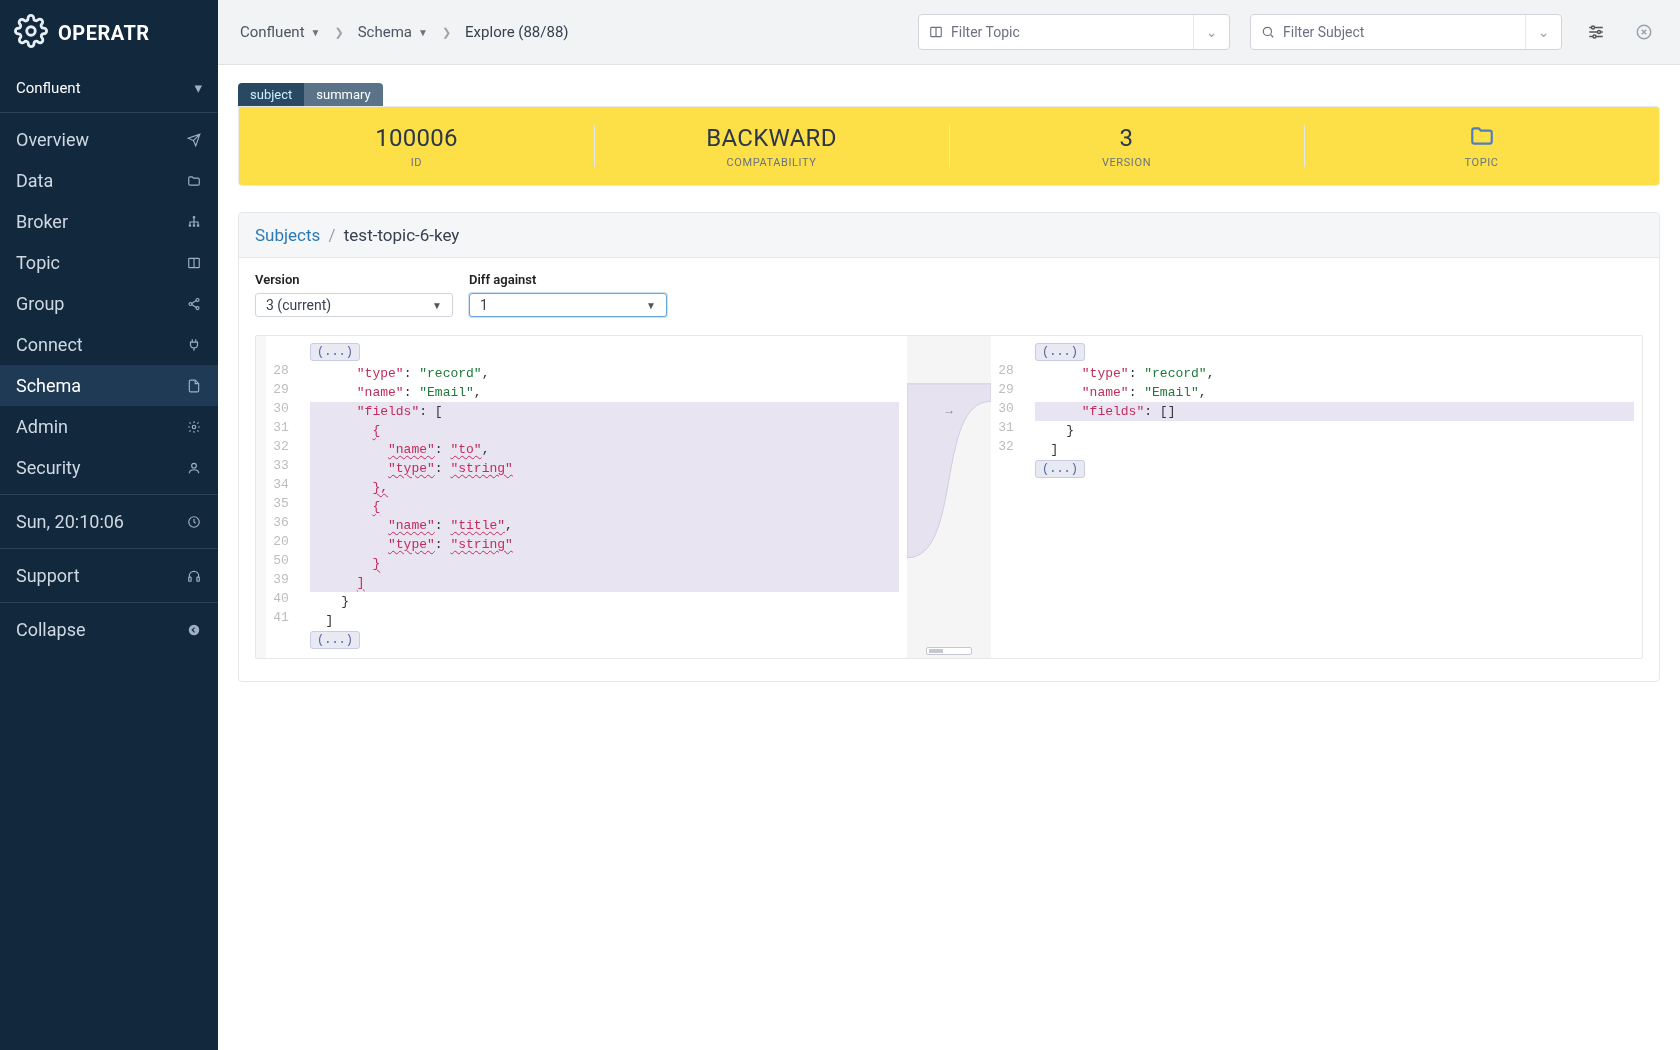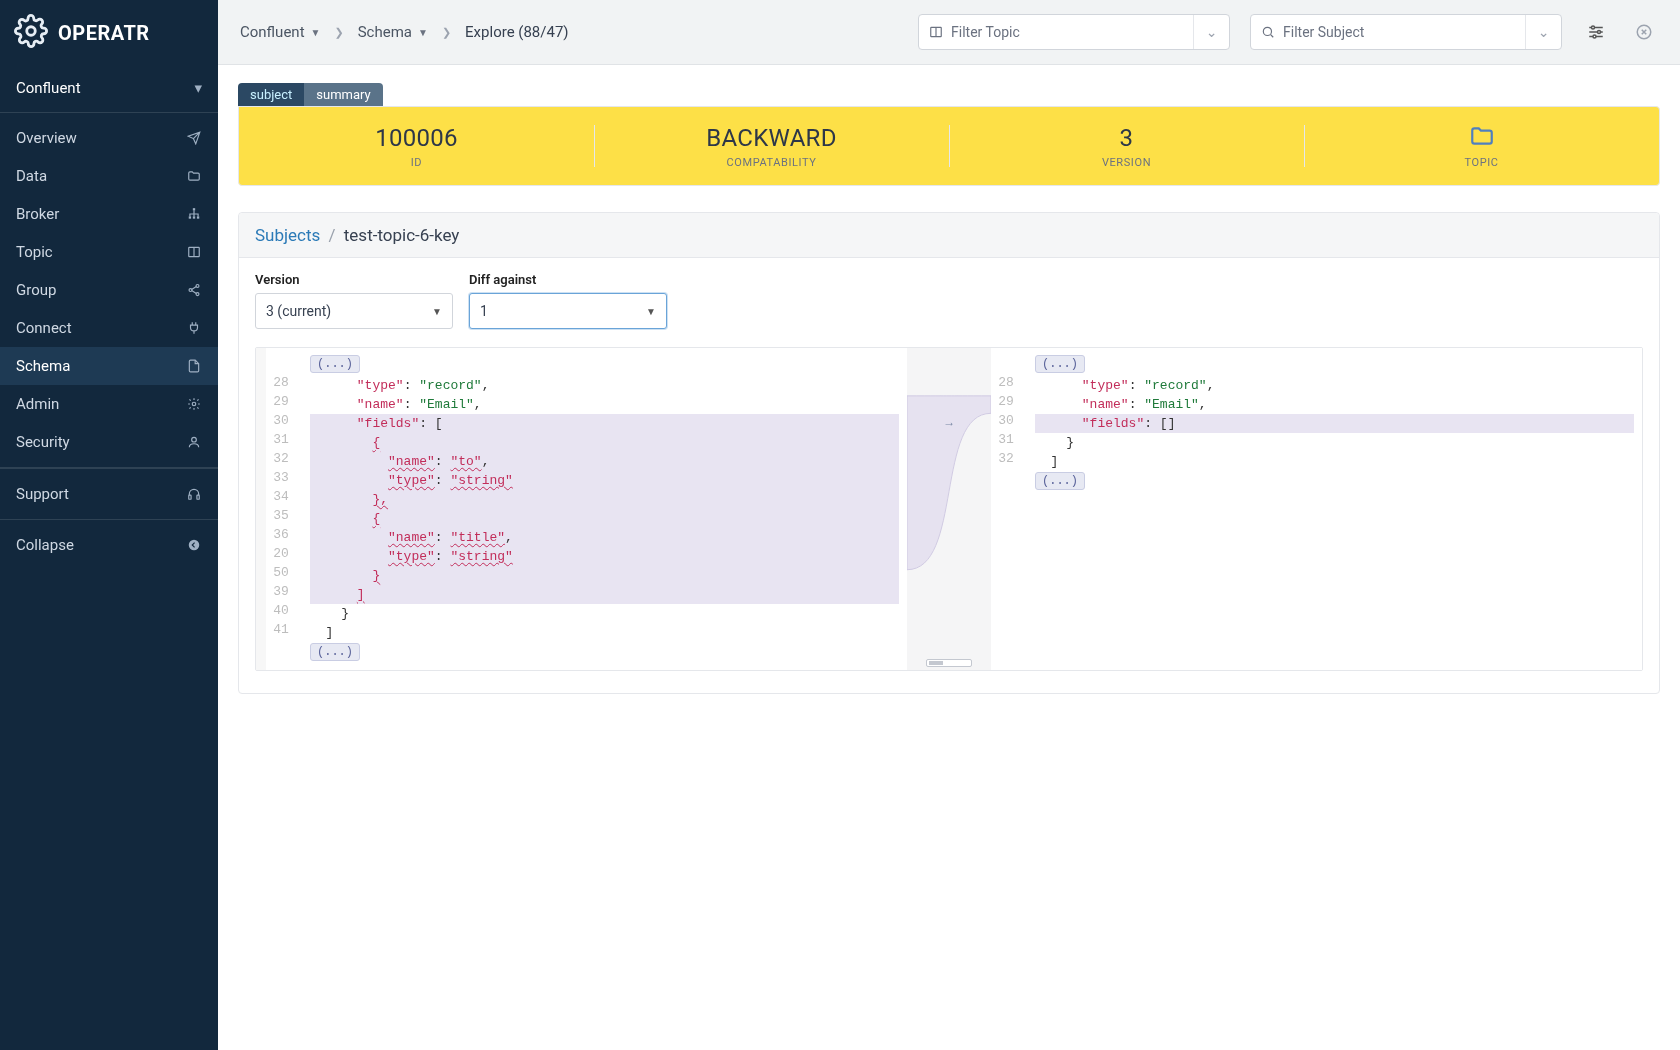--- a/index.html
+++ b/index.html
@@ -8,21 +8,21 @@
 
   
   .sidebar { width: 218px; background: #12283d; color: #cfd8e3; display: flex; flex-direction: column; flex-shrink: 0; }
   .brand { display: flex; align-items: center; gap: 10px; height: 65px; padding: 0 14px; }
   .brand svg { width: 34px; height: 34px; }
   .brand-name { font-size: 20px; font-weight: 700; letter-spacing: 0.5px; color: #fff; }
   .cluster-row { display: flex; align-items: center; justify-content: space-between; padding: 14px 16px; font-size: 15px; color: #fff; cursor: pointer; border-bottom: 1px solid rgba(255,255,255,0); }
   .cluster-row .chev { color: #9fb0c3; }
   .nav-divider { height: 1px; background: rgba(255,255,255,0.12); margin: 0; }
   .nav { padding: 6px 0; }
-  .nav-item { display: flex; align-items: center; justify-content: space-between; padding: 10px 16px; font-size: 15px; color: #cfd8e3; cursor: pointer; }
+  .nav-item { display: flex; align-items: center; justify-content: space-between; padding: 10px 16px; font-size: 18px; color: #cfd8e3; cursor: pointer; }
   .nav-item.active { background: #1e3a54; color: #fff; }
   .nav-item .lbl { flex: 1; }
   .nav-item .ic { width: 16px; height: 16px; display: inline-flex; align-items: center; justify-content: center; color: #9fb0c3; }
 
   
   .main-col { flex: 1; display: flex; flex-direction: column; background: #fff; }
   .topbar { height: 65px; background: #f1f3f4; border-bottom: 1px solid #e0e3e6; display: flex; align-items: center; padding: 0 22px; gap: 20px; }
   .crumb-group { display: flex; align-items: center; gap: 14px; font-size: 15px; color: #4b5563; }
   .crumb-btn { display: inline-flex; align-items: center; gap: 6px; cursor: pointer; }
   .crumb-caret { font-size: 10px; color: #6b7280; }
@@ -50,21 +50,21 @@
 
   .subject-card { margin-top: 26px; border: 1px solid #e5e7eb; border-radius: 4px; }
   .subject-head { background: #f5f6f7; border-bottom: 1px solid #e5e7eb; padding: 12px 16px; font-size: 17px; border-radius: 4px 4px 0 0; }
   .crumb-link { color: #2b7ab7; cursor: pointer; }
   .crumb-slash { color: #9aa2ad; margin: 0 4px; }
   .subject-cur { color: #374151; }
 
   .controls-row { display: flex; gap: 16px; padding: 14px 16px 18px; }
   .control-col { display: flex; flex-direction: column; gap: 6px; width: 198px; }
   .control-col label { font-size: 13px; font-weight: 600; color: #222; }
-  .dropdown { height: 36px; border: 1px solid #d1d5db; border-radius: 3px; background: #fff; padding: 0 10px; display: flex; align-items: center; justify-content: space-between; font-size: 14px; color: #374151; cursor: pointer; }
+  .dropdown { height: 24px; border: 1px solid #d1d5db; border-radius: 3px; background: #fff; padding: 0 10px; display: flex; align-items: center; justify-content: space-between; font-size: 14px; color: #374151; cursor: pointer; }
   .dropdown.highlight { border-color: #6aa4d8; box-shadow: 0 0 0 1px rgba(90,155,214,0.3); }
   .dropdown .dd-caret { font-size: 10px; color: #555; }
 
   
   .diff-wrap { margin: 0 16px 22px; border: 1px solid #e5e7eb; display: flex; position: relative; font-family: "SFMono-Regular", Consolas, "Liberation Mono", Menlo, monospace; font-size: 13px; line-height: 19px; border-radius: 2px; }
   .diff-pane { position: relative; display: flex; }
   .diff-pane.left { width: calc(50% - 42px); }
   .diff-pane.right { flex: 1; }
   .gutter-narrow { width: 10px; background: #f7f7f7; }
   .gutter-nums { width: 36px; background: #fff; text-align: center; color: #bdbdbd; padding: 6px 6px 6px 0; user-select: none; }
@@ -182,20 +182,31 @@
         <span class="lbl">Security</span>
         <span class="ic">
           <svg viewBox="0 0 24 24" width="14" height="14" fill="none" stroke="currentColor" stroke-width="2">
             <circle cx="12" cy="8" r="4"></circle>
             <path d="M4 21c0-4 4-6 8-6s8 2 8 6"></path>
           </svg>
         </span>
       </div>
     </nav>
   <div class="nav-divider"></div>
+  <div class="nav">
+    <div class="nav-item">
+      <span class="lbl">Sun, 20:10:06</span>
+      <span class="ic">
+          <svg viewBox="0 0 24 24" width="14" height="14" fill="none" stroke="currentColor" stroke-width="2">
+            <circle cx="12" cy="12" r="9"></circle>
+            <path d="M12 7v5l3 2"></path>
+          </svg>
+        </span>
+    </div>
+  </div>
   <div class="nav-divider"></div>
   <nav class="nav" id="nav-extra">
       <div class="nav-item">
         <span class="lbl">Support</span>
         <span class="ic">
           <svg viewBox="0 0 24 24" width="14" height="14" fill="none" stroke="currentColor" stroke-width="2">
             <path d="M4 14v-2a8 8 0 1 1 16 0v2"></path>
             <rect x="3" y="14" width="4" height="7" rx="1"></rect>
             <rect x="17" y="14" width="4" height="7" rx="1"></rect>
           </svg>
@@ -223,21 +234,21 @@
       <span class="crumb-btn">
         <span>Confluent</span>
         <span class="crumb-caret">▼</span>
       </span>
       <span class="crumb-sep">❯</span>
       <span class="crumb-btn">
         <span>Schema</span>
         <span class="crumb-caret">▼</span>
       </span>
       <span class="crumb-sep">❯</span>
-      <span class="crumb-text">Explore (88/47)</span>
+      <span class="crumb-text">Explore (88/88)</span>
     </div>
     <div class="topbar-spacer"></div>
     <div class="filter-select">
       <span style="display:inline-flex">
           <svg width="14" height="14" viewBox="0 0 24 24" fill="none" stroke="#6b7280" stroke-width="2">
             <rect x="3" y="4" width="18" height="16" rx="1"></rect>
             <path d="M12 4v16"></path>
           </svg>
         </span>
       <span>Filter Topic</span>

